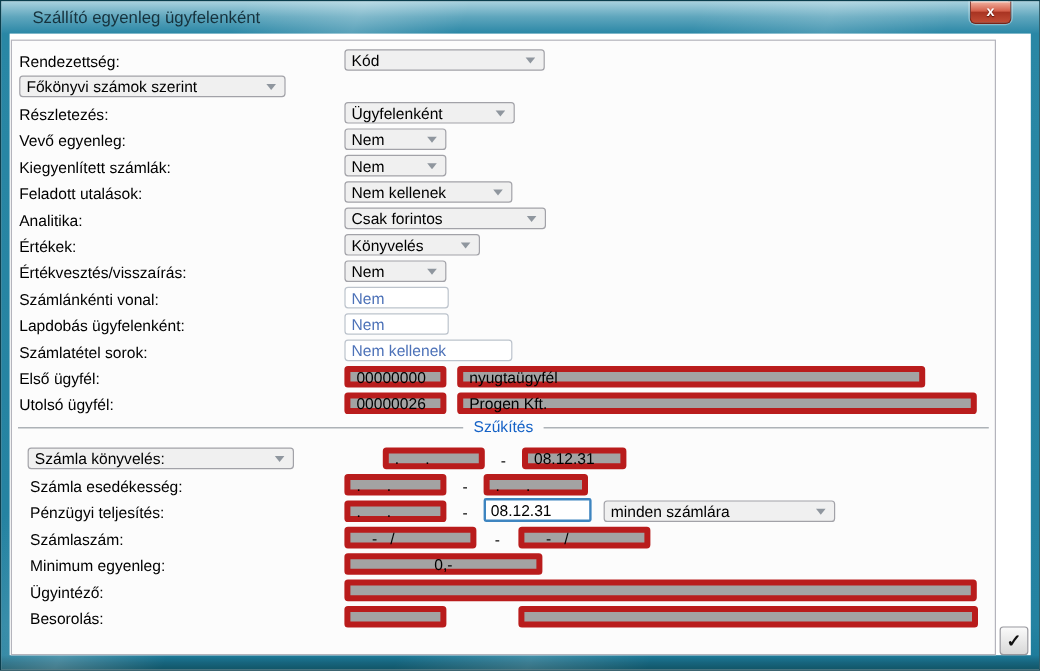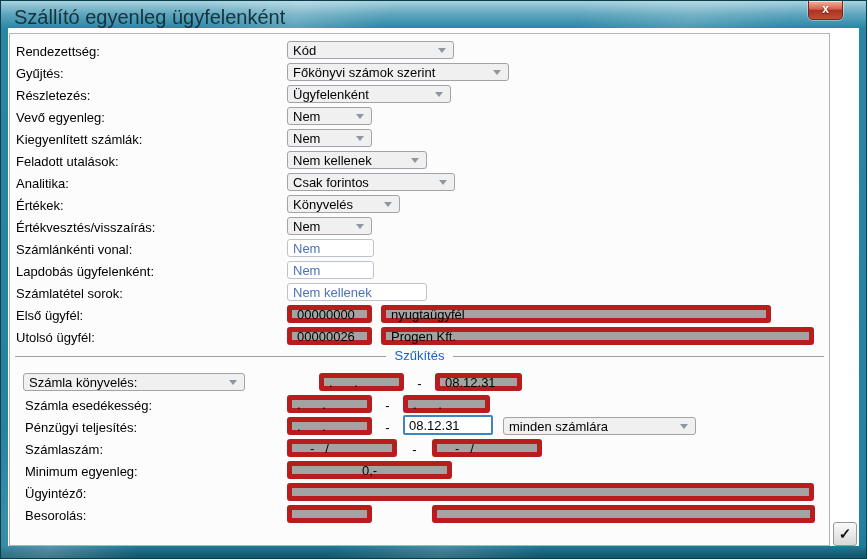--- a/index.html
+++ b/index.html
@@ -11,21 +11,21 @@
     border:1px solid #0b3e4d;
     background:linear-gradient(180deg,#a9d2df 0px,#5fa6bd 13px,#2a87a6 27px,#2987a5 28px,#2482a1 520px,#1e7c9b 545px,#17657e 551px,#10505f 559px);
     overflow:hidden;
   }
   .window::before {
     content:""; position:absolute; inset:0; pointer-events:none;
     background:linear-gradient(115deg,transparent 18%,rgba(255,255,255,.22) 27%,transparent 35%,transparent 52%,rgba(255,255,255,.16) 62%,transparent 71%);
   }
 
   .titlebar { position:relative; height:27px; }
-  .title { position:absolute; left:13px; top:5px; font-size:20px; color:#16323d; }
+  .title { position:absolute; left:26px; top:5px; font-size:14px; color:#16323d; }
   .close-btn {
     position:absolute; top:0; right:23px; width:35px; height:19px;
     background:linear-gradient(180deg,#f2b5a3 0%,#d4604b 45%,#a93422 52%,#c14d36 100%);
     border:1px solid #7c2417; border-top:none; border-radius:0 0 5px 5px;
     box-shadow:inset 0 1px 0 rgba(255,255,255,.55), 0 0 0 1px rgba(255,255,255,.35);
     color:#fff; font-weight:bold; font-size:12px; text-align:center; line-height:17px;
     text-shadow:0 1px 1px rgba(60,10,5,.8); cursor:default;
   }
 
   .content { position:absolute; left:7px; right:7px; top:27px; bottom:12px; background:#fff; }
@@ -97,30 +97,29 @@
 
       <div class="row">
         <span class="lbl">Rendezettség:</span>
         <div class="dd" style="width:167px">
           <span class="val">Kód</span>
           <span class="arr"></span>
         </div>
       </div>
 
       <div class="row">
-        <span class="lbl">Gyűjtés:</span>
         <div class="dd" style="width:222px">
           <span class="val">Főkönyvi számok szerint</span>
           <span class="arr"></span>
         </div>
       </div>
 
       <div class="row">
         <span class="lbl">Részletezés:</span>
-        <div class="dd" style="width:164px">
+        <div class="dd" style="width:142px">
           <span class="val">Ügyfelenként</span>
           <span class="arr"></span>
         </div>
       </div>
 
       <div class="row">
         <span class="lbl">Vevő egyenleg:</span>
         <div class="dd" style="width:85px">
           <span class="val">Nem</span>
           <span class="arr"></span>

